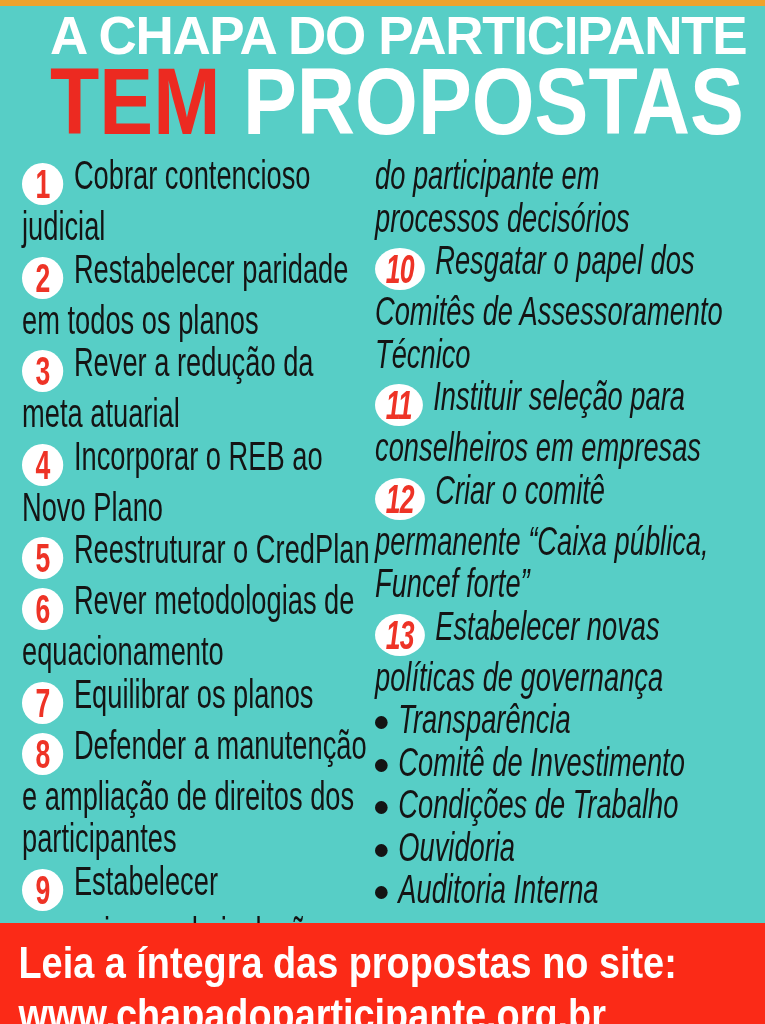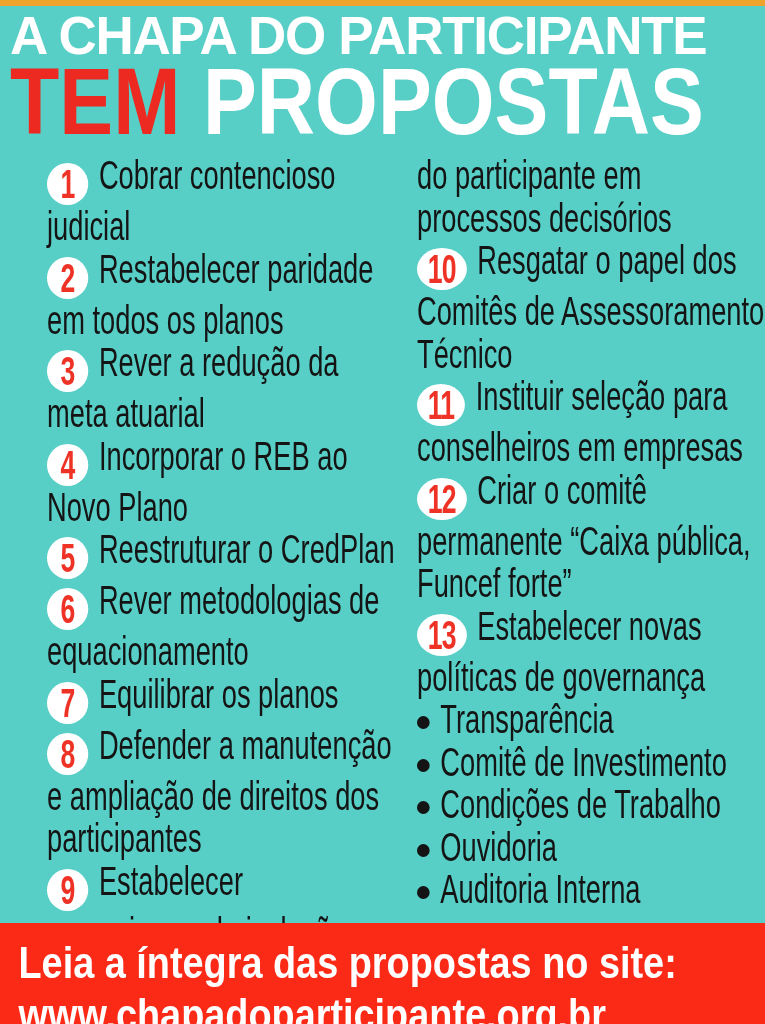--- a/index.html
+++ b/index.html
@@ -13,21 +13,21 @@
   }
   *{margin:0;padding:0;box-sizing:content-box;}
   html,body{width:765px;height:1024px;}
   body{
     background:var(--bg);
     overflow:hidden;
     font-family:"Liberation Sans","DejaVu Sans",sans-serif;
     position:relative;
   }
   .top-strip{height:6px;background:var(--strip);}
-  header{padding:2px 0 0 10px;}
+  header{padding:2px 0 0 26px;margin-left:24px;}
   .headline1{
     color:var(--white);
     font-weight:bold;
     font-size:53px;
     line-height:56px;
     letter-spacing:-1.3px;
     white-space:nowrap;
   }
   .headline2{
     font-weight:bold;
@@ -37,24 +37,23 @@
     white-space:nowrap;
     transform:scaleX(0.85);
     transform-origin:left top;
   }
   .headline2 .tem{color:var(--red-headline);}
   .headline2 .prop{color:var(--white);}
   .columns{
     display:flex;
     margin-top:10px;
     padding-left:22px;
-    justify-content:flex-end;
   }
   .col{width:348px;}
-  .col + .col{margin-left:22px;}
+  .col + .col{margin-left:5px;font-style:italic;}
   .col-inner{
     width:523px;
     transform:scaleX(0.6654);
     transform-origin:left top;
     font-size:41px;
     line-height:42.5px;
     color:var(--ink);
   }
   .item{white-space:normal;}
   .badge{

